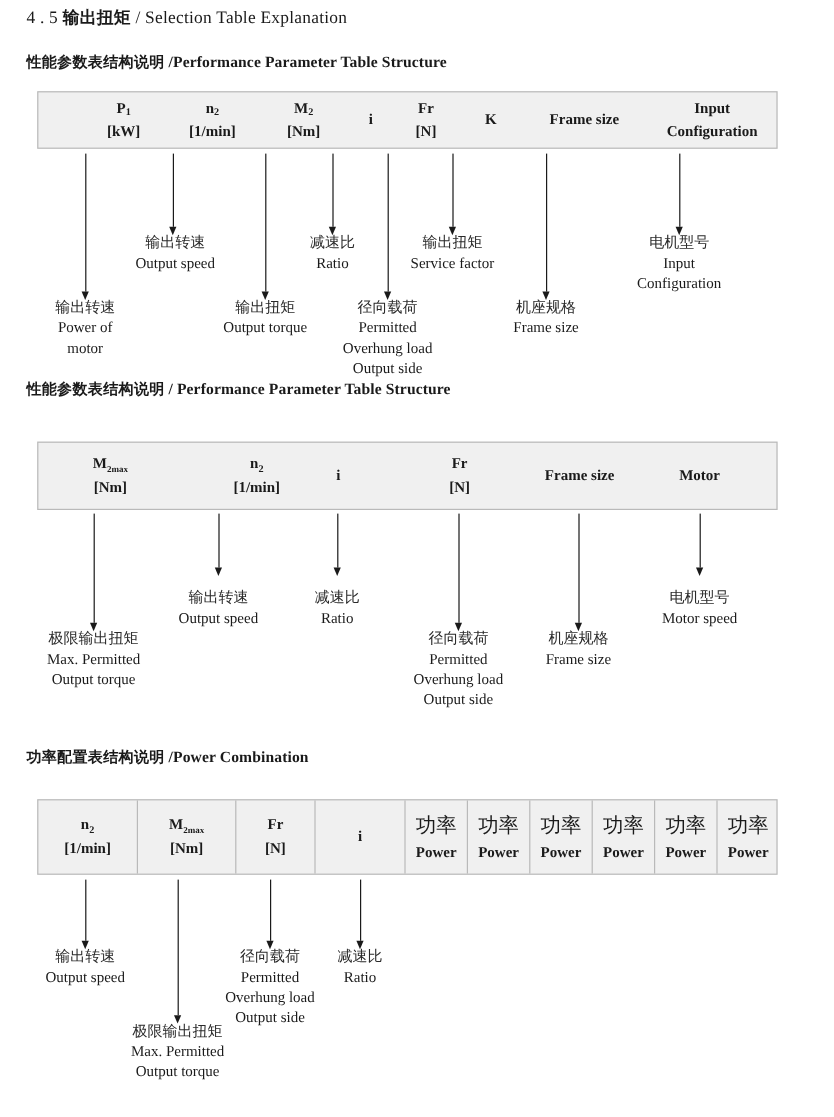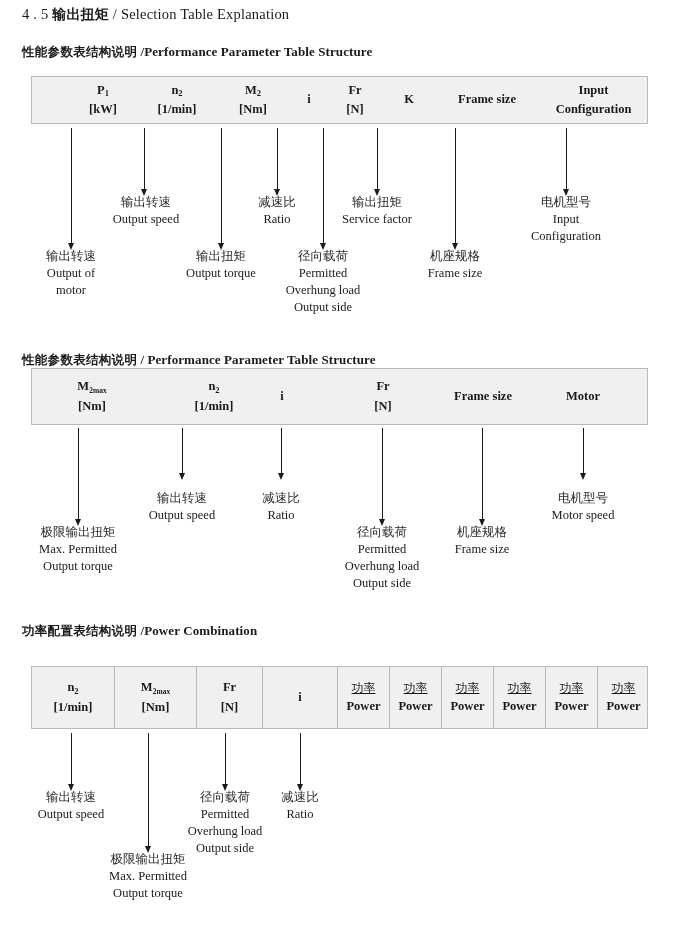--- a/index.html
+++ b/index.html
@@ -82,22 +82,21 @@
   .tbl .cell.divided {
     border-left: 1px solid #b9b9b9;
   }
   .tbl .cell .l1, .tbl .cell .l2 {
     display: block;
     white-space: nowrap;
   }
   .tbl .cell .cnlab {
     font-family: "DejaVu Sans", sans-serif;
     font-weight: normal;
-    font-size: 12px;
-    text-decoration: underline;
+    font-size: 17px;
   }
   .tbl .cell sub {
     font-size: 8.5px;
     vertical-align: baseline;
     position: relative;
     top: 2.5px;
   }
   .tbl .cell .sfx {
     font-size: 7.5px;
     vertical-align: baseline;
@@ -224,21 +223,21 @@
   <div class="shaft" style="height:115px;"></div>
     <div class="head" style="top:115px;"></div>
 </div>
 <div class="arrow" style="left:562px; top:128px; height:68px;">
   <div class="shaft" style="height:61px;"></div>
     <div class="head" style="top:61px;"></div>
 </div>
 
 <div class="note" style="left:71px; top:248px;">
   <span class="cn">输出转速</span>
-  <span class="en">Output of</span>
+  <span class="en">Power of</span>
   <span class="en">motor</span>
 </div>
 <div class="note" style="left:146px; top:194px;">
   <span class="cn">输出转速</span>
   <span class="en">Output speed</span>
 </div>
 <div class="note" style="left:221px; top:248px;">
   <span class="cn">输出扭矩</span>
   <span class="en">Output torque</span>
 </div>
@@ -259,21 +258,21 @@
 <div class="note" style="left:455px; top:248px;">
   <span class="cn">机座规格</span>
   <span class="en">Frame size</span>
 </div>
 <div class="note" style="left:566px; top:194px;">
   <span class="cn">电机型号</span>
   <span class="en">Input</span>
   <span class="en">Configuration</span>
 </div>
 
-<div class="section-title" style="top:352px">
+<div class="section-title" style="top:316px">
   <span class="cn">性能参数表结构说明</span>
   <span class="en">/</span>
   <span class="en">Performance Parameter Table Structure</span>
 </div>
 
 <div class="tbl" style="left:31px; top:368px; width:617px; height:57px;">
   <div class="cell" style="left:10px; width:100px;">
     <span class="l1"><span>M</span><span class="sfx">2max</span></span>
     <span class="l2">[Nm]</span>
   </div>

